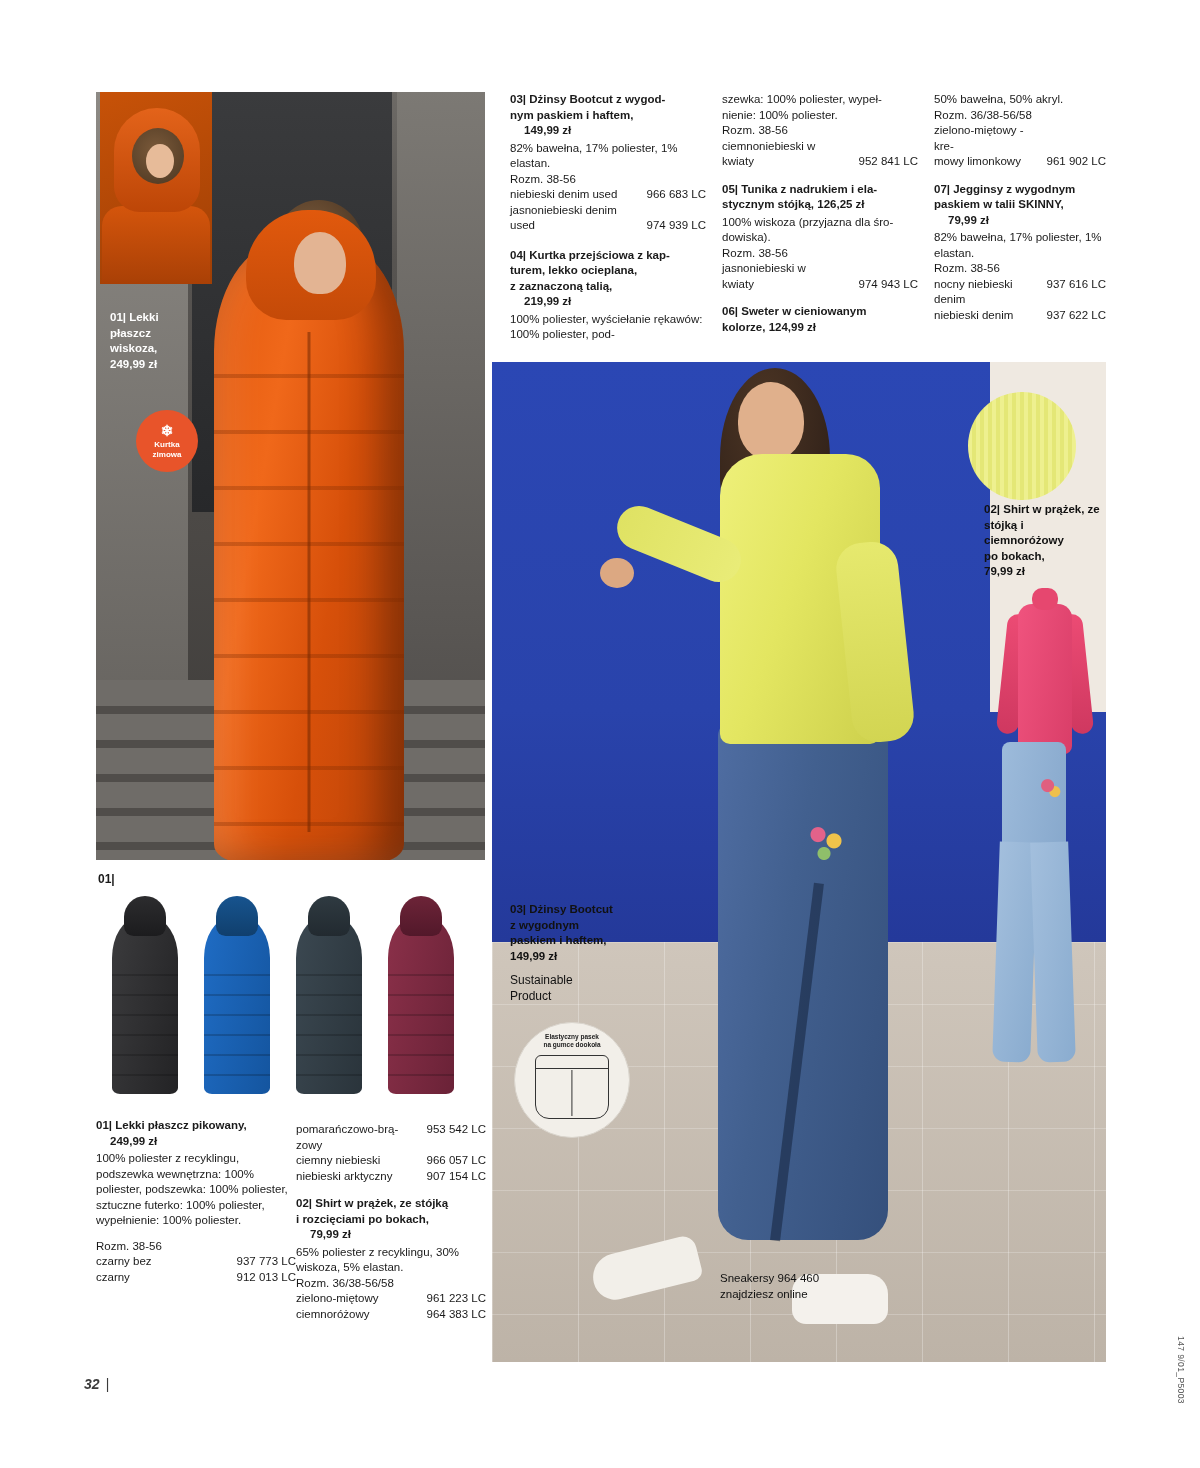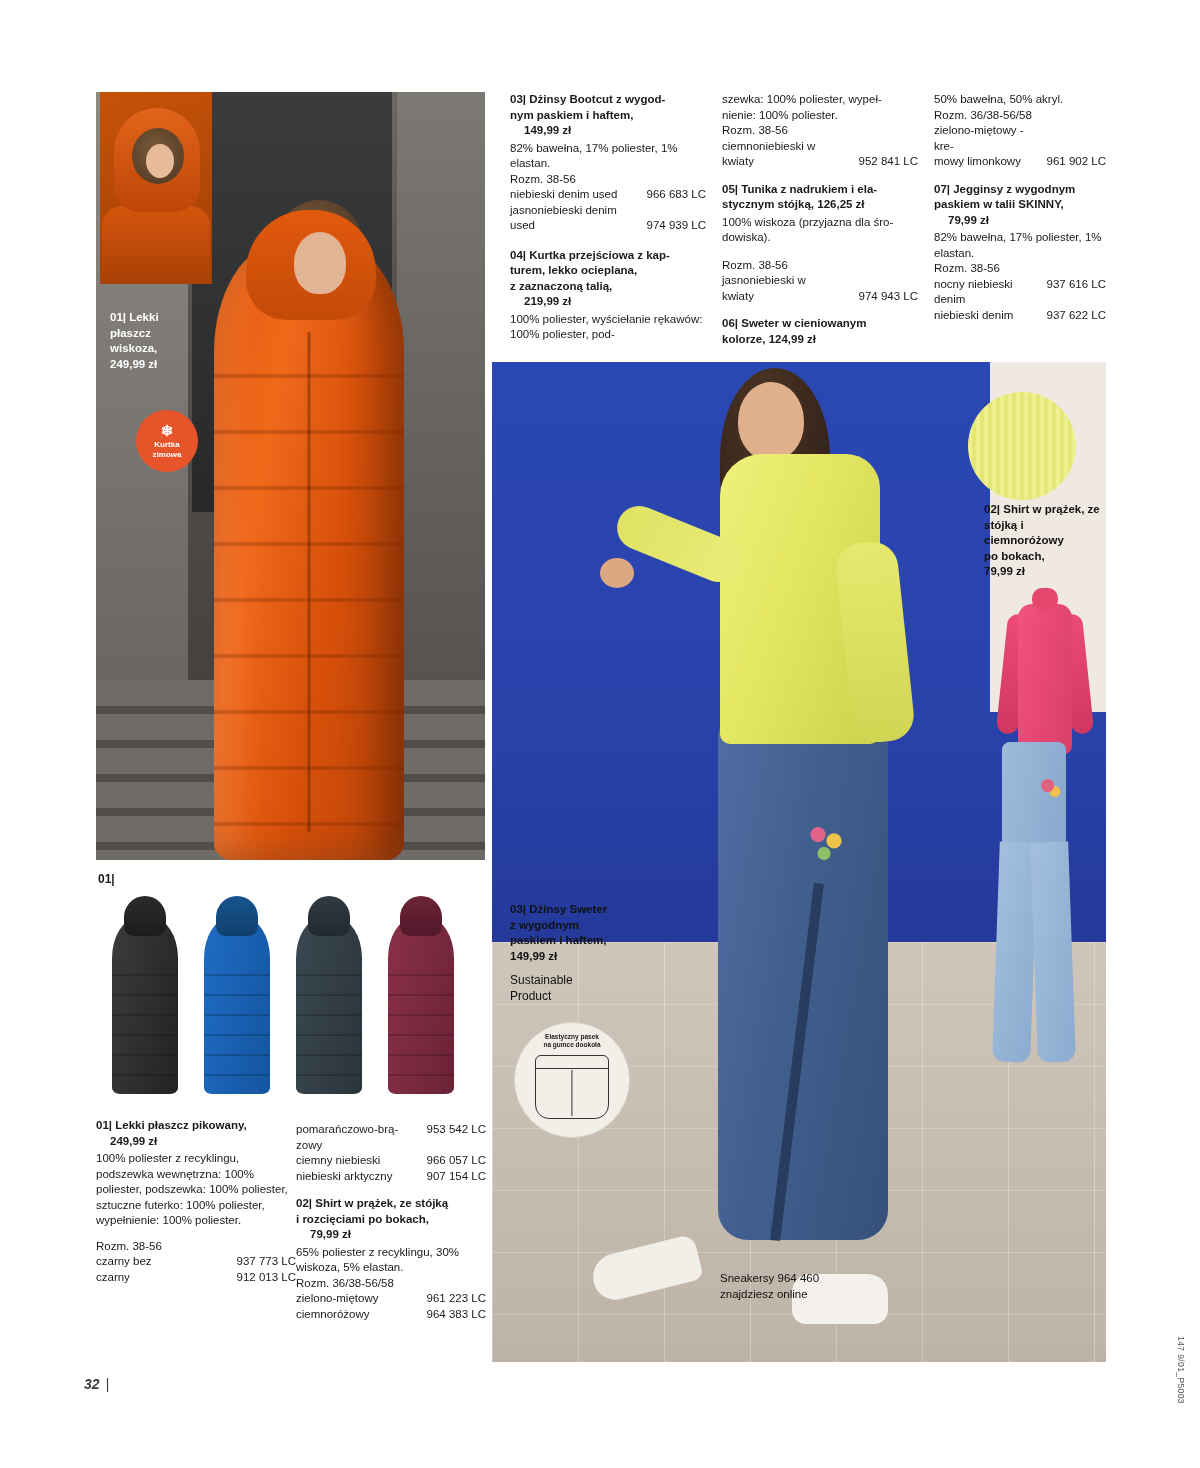--- a/index.html
+++ b/index.html
@@ -495,21 +495,21 @@
     </div>
 
     <div style="height:12px"></div>
 
     <div class="item-head">
       <span>05|</span>
       <span style="white-space:pre-line">Tunika z nadrukiem i ela-
 stycznym stójką,</span>
       <span>126,25 zł</span>
     </div>
-    <div class="item-body" style="white-space:pre-line;margin-bottom:12px">100% wiskoza (przyjazna dla śro-
+    <div class="item-body" style="white-space:pre-line;margin-bottom:0">100% wiskoza (przyjazna dla śro-
 dowiska).</div>
     <div class="txt">Rozm. 38-56</div>
     <div class="txt code-line">
       <span style="white-space:pre-line">jasnoniebieski w
 kwiaty</span>
       <span style="align-self:flex-end">974 943 LC</span>
     </div>
 
     <div style="height:12px"></div>
 
@@ -590,21 +590,21 @@
     <div id="jeans-cutout">
       <div class="jc-top"></div>
       <div class="jc-l"></div>
       <div class="jc-r"></div>
       <div class="jc-flower"></div>
     </div>
 
     <div id="photo-caption-03">
       <div>
         <span>03|</span>
-        <span>Dżinsy Sweter</span>
+        <span>Dżinsy Bootcut</span>
       </div>
       <div>z wygodnym</div>
       <div>paskiem i haftem,</div>
       <div>149,99 zł</div>
     </div>
 
     <div id="sustainable">
       <div>Sustainable</div>
       <div>Product</div>
     </div>

